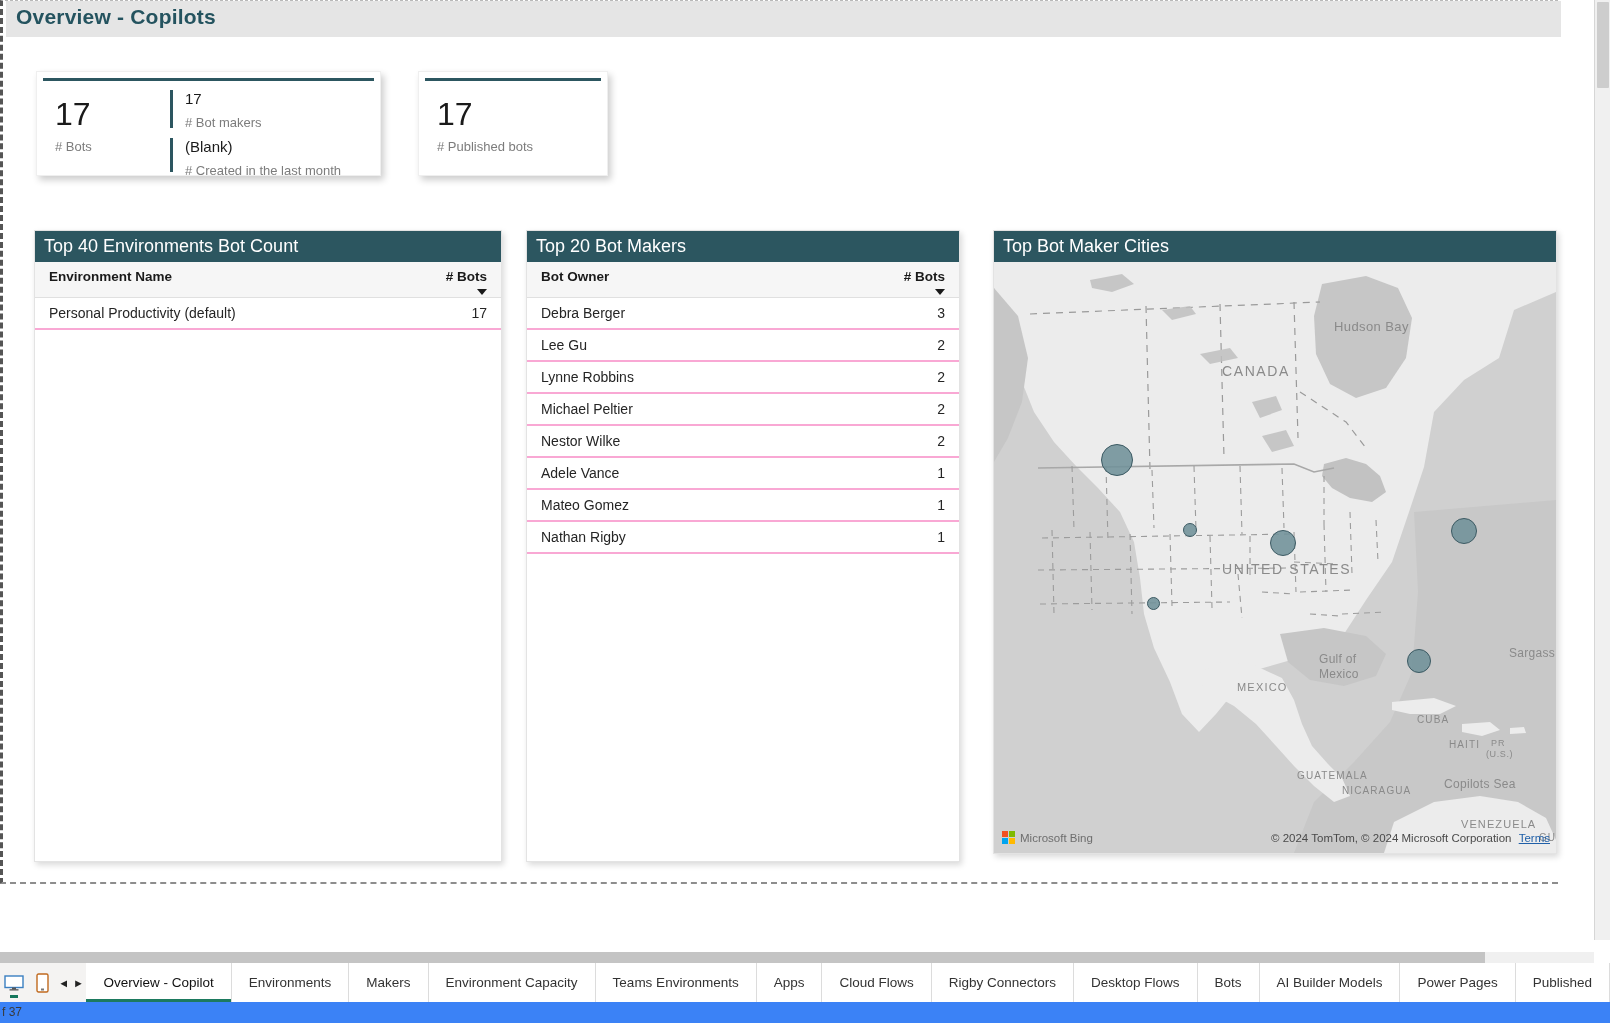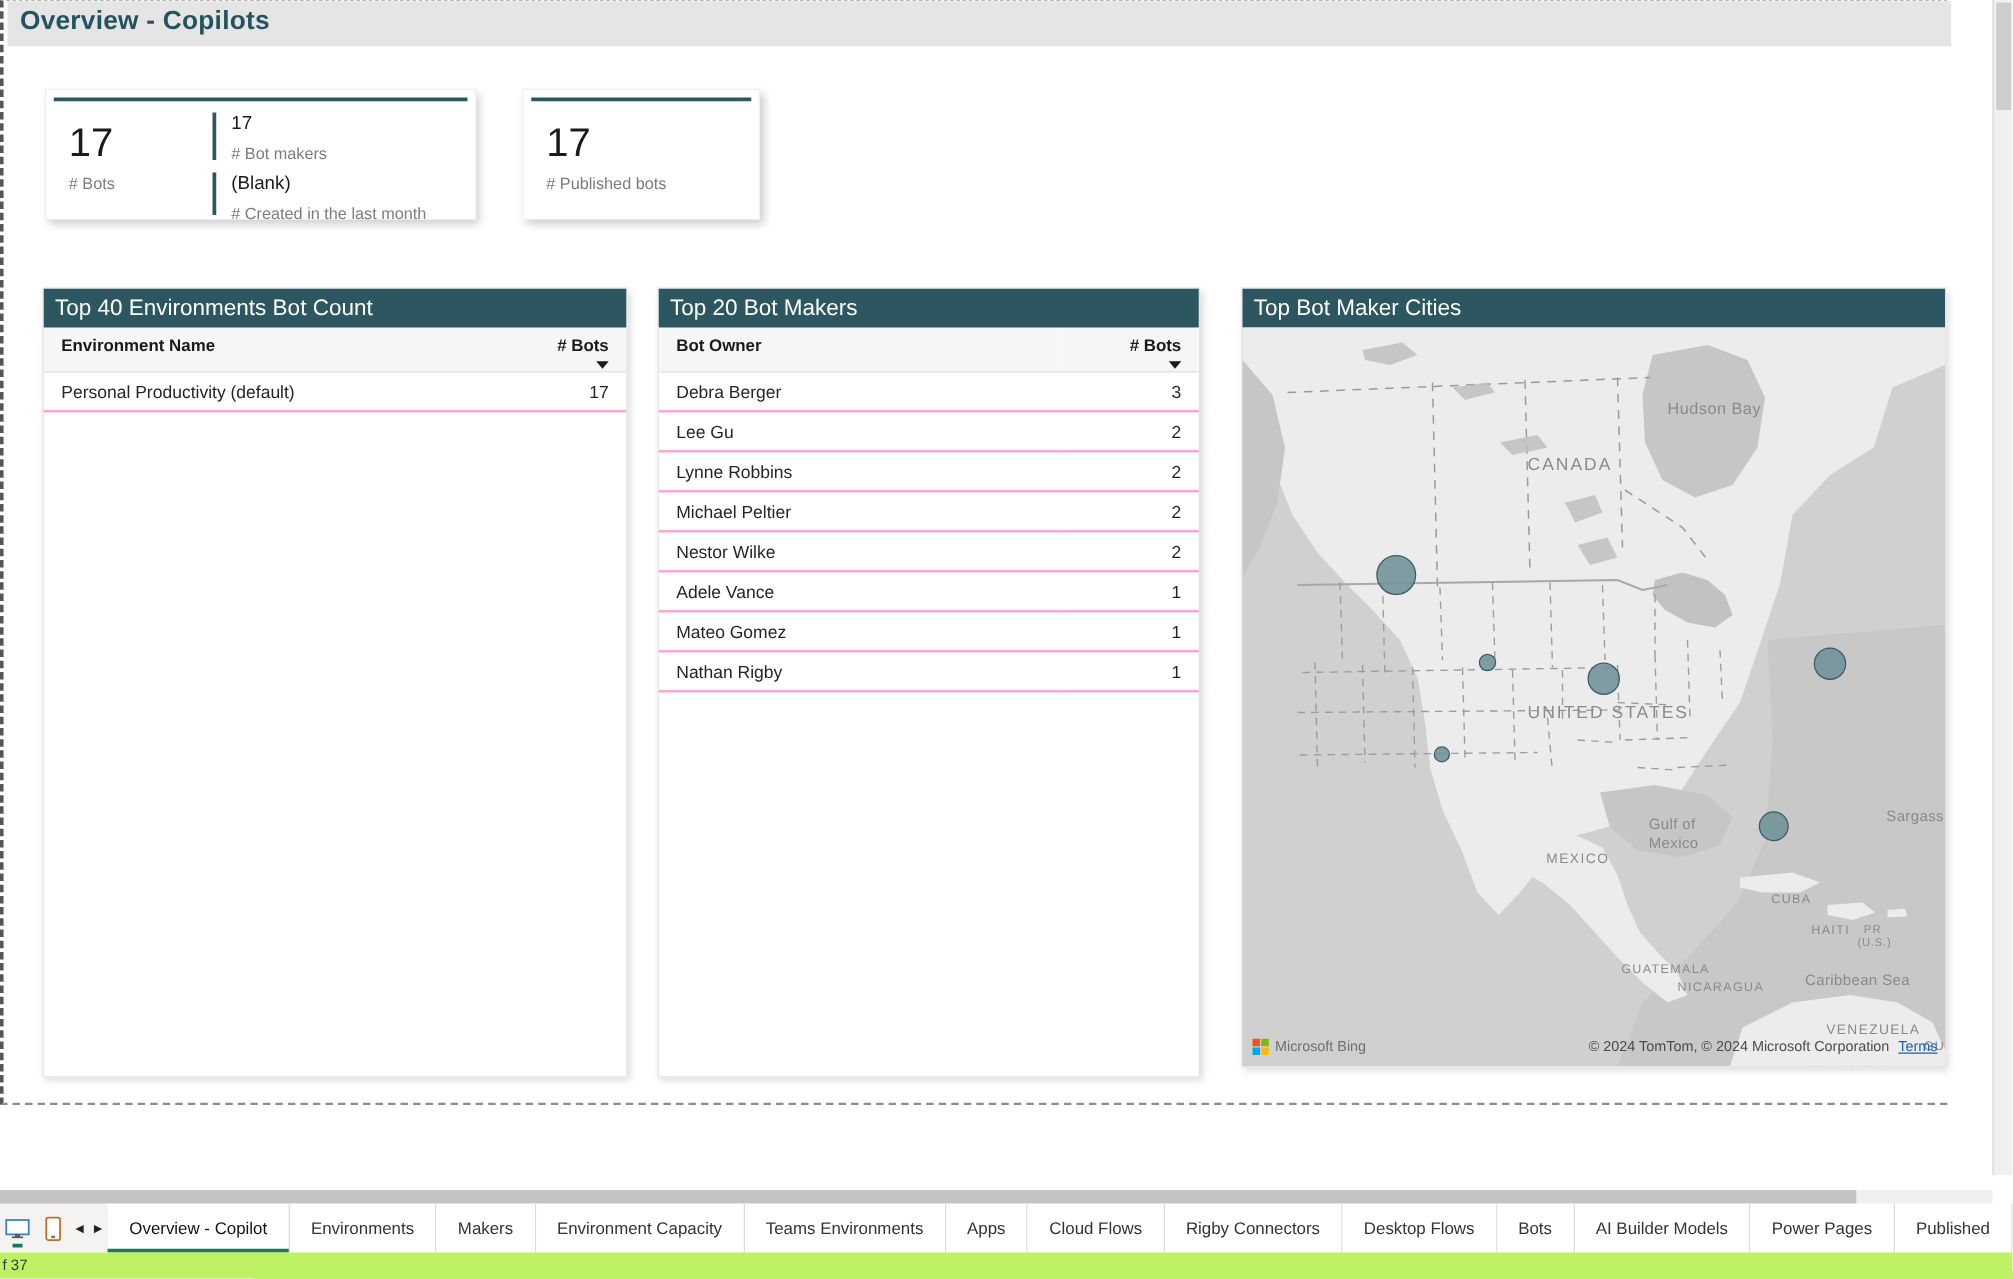--- a/index.html
+++ b/index.html
@@ -161,21 +161,21 @@
     border-right: 1px solid #dcdcdc; background: #ffffff;
     white-space: nowrap; position: relative;
   }
   .tab.active { color: #111; font-weight: 400; }
   .tab.active::after {
     content: ""; position: absolute; left: 0; right: 0; bottom: 0;
     height: 3px; background: #1d7a5f;
   }
   #statusbar {
     position: absolute; left: 0; bottom: 0; width: 1610px; height: 21px;
-    background: #bef264; font-size: 12px; color: #3a3a3a;
+    background: #3b82f6; font-size: 12px; color: #3a3a3a;
     line-height: 21px; padding-left: 2px; overflow: hidden;
   }
 </style>
 </head>
 <body>
 
 <div id="root">
 
   <div id="canvas">
 
@@ -381,21 +381,21 @@
             <div class="map-label" style="left: 228px; top: 299px; font-size: 14px; letter-spacing: 1.6px;">UNITED STATES</div>
             <div class="map-label" style="left: 325px; top: 390px; font-size: 12px; letter-spacing: 0.3px;">Gulf of</div>
             <div class="map-label" style="left: 325px; top: 405px; font-size: 12px; letter-spacing: 0.3px;">Mexico</div>
             <div class="map-label" style="left: 243px; top: 419px; font-size: 11px; letter-spacing: 1.2px;">MEXICO</div>
             <div class="map-label" style="left: 423px; top: 452px; font-size: 10px; letter-spacing: 1.1px;">CUBA</div>
             <div class="map-label" style="left: 455px; top: 477px; font-size: 10px; letter-spacing: 1.1px;">HAITI</div>
             <div class="map-label" style="left: 497px; top: 476px; font-size: 9px; letter-spacing: 1px;">PR</div>
             <div class="map-label" style="left: 492px; top: 487px; font-size: 9px; letter-spacing: 0.6px;">(U.S.)</div>
             <div class="map-label" style="left: 303px; top: 508px; font-size: 10px; letter-spacing: 1.1px;">GUATEMALA</div>
             <div class="map-label" style="left: 348px; top: 523px; font-size: 10px; letter-spacing: 1.1px;">NICARAGUA</div>
-            <div class="map-label" style="left: 450px; top: 515px; font-size: 12px; letter-spacing: 0.3px;">Caribbean Sea</div>
+            <div class="map-label" style="left: 450px; top: 515px; font-size: 12px; letter-spacing: 0.3px;">Copilots Sea</div>
             <div class="map-label" style="left: 515px; top: 384px; font-size: 12px; letter-spacing: 0.3px;">Sargass</div>
             <div class="map-label" style="left: 467px; top: 556px; font-size: 11px; letter-spacing: 1.1px;">VENEZUELA</div>
             <div class="map-label" style="left: 545px; top: 570px; font-size: 10px; letter-spacing: 1px;">GU</div>
             <div class="map-label" style="left: 450px; top: 590px; font-size: 11px; letter-spacing: 1.1px;">COLOMBIA</div>
           </div>
         <div id="map-bubbles">
             <div class="bubble" style="width: 32px; height: 32px; left: 107px; top: 182px;"></div>
             <div class="bubble" style="width: 14px; height: 14px; left: 189px; top: 261px;"></div>
             <div class="bubble" style="width: 26px; height: 26px; left: 276px; top: 268px;"></div>
             <div class="bubble" style="width: 26px; height: 26px; left: 457px; top: 256px;"></div>

